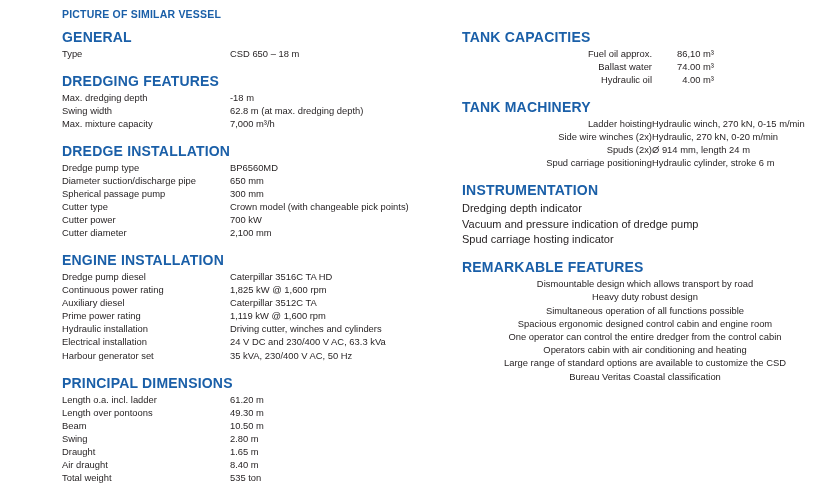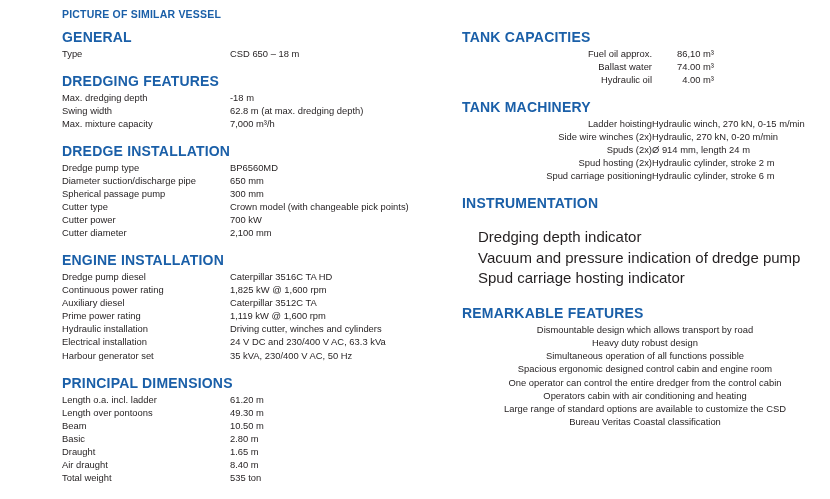--- a/index.html
+++ b/index.html
@@ -90,23 +90,23 @@
     padding: 0;
     font-size: 9.4px;
     text-align: center;
   }
   ul.features li {
     line-height: 1.30;
     padding: 0 0 1px 0;
   }
   ul.plain {
     list-style: none;
-    margin: 16px;
+    margin: 0;
     padding: 0;
-    font-size: 15px;
+    font-size: 11px;
   }
   ul.plain li {
     line-height: 1.30;
     padding: 0 0 1px 0;
   }
 </style>
 </head>
 <body>
 
 <div class="page">
@@ -227,21 +227,21 @@
           </tr>
           <tr>
             <td class="k">Length over pontoons</td>
             <td class="v">49.30 m</td>
           </tr>
           <tr>
             <td class="k">Beam</td>
             <td class="v">10.50 m</td>
           </tr>
           <tr>
-            <td class="k">Basic</td>
+            <td class="k">Swing</td>
             <td class="v">2.80 m</td>
           </tr>
           <tr>
             <td class="k">Draught</td>
             <td class="v">1.65 m</td>
           </tr>
           <tr>
             <td class="k">Air draught</td>
             <td class="v">8.40 m</td>
           </tr>
@@ -285,24 +285,20 @@
             <td class="k">Ladder hoisting</td>
             <td class="v">Hydraulic winch, 270 kN, 0-15 m/min</td>
           </tr>
           <tr>
             <td class="k">Side wire winches (2x)</td>
             <td class="v">Hydraulic, 270 kN, 0-20 m/min</td>
           </tr>
           <tr>
             <td class="k">Spuds (2x)</td>
             <td class="v">Ø 914 mm, length 24 m</td>
-          </tr>
-          <tr>
-            <td class="k">Spud hosting (2x)</td>
-            <td class="v">Hydraulic cylinder, stroke 2 m</td>
           </tr>
           <tr>
             <td class="k">Spud carriage positioning</td>
             <td class="v">Hydraulic cylinder, stroke 6 m</td>
           </tr>
         </tbody>
           </table>
       </div>
 
       <div class="section">

